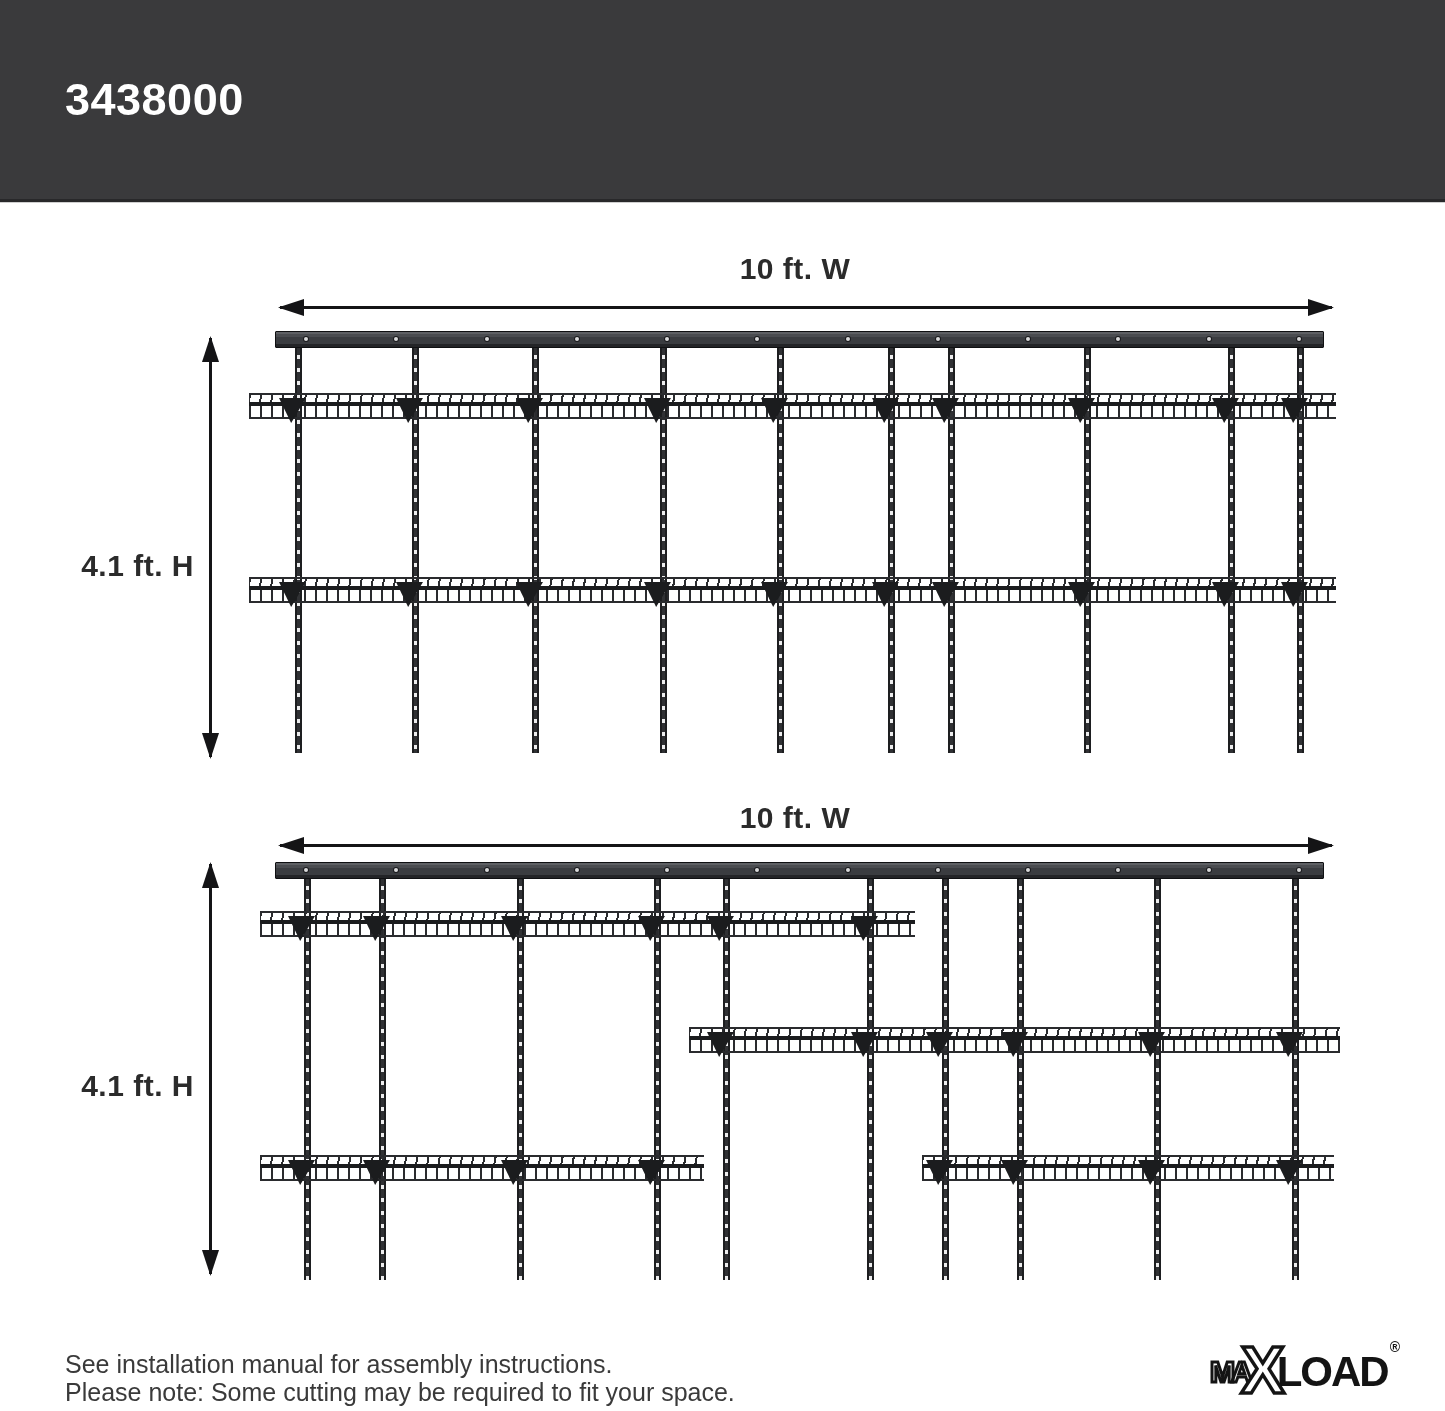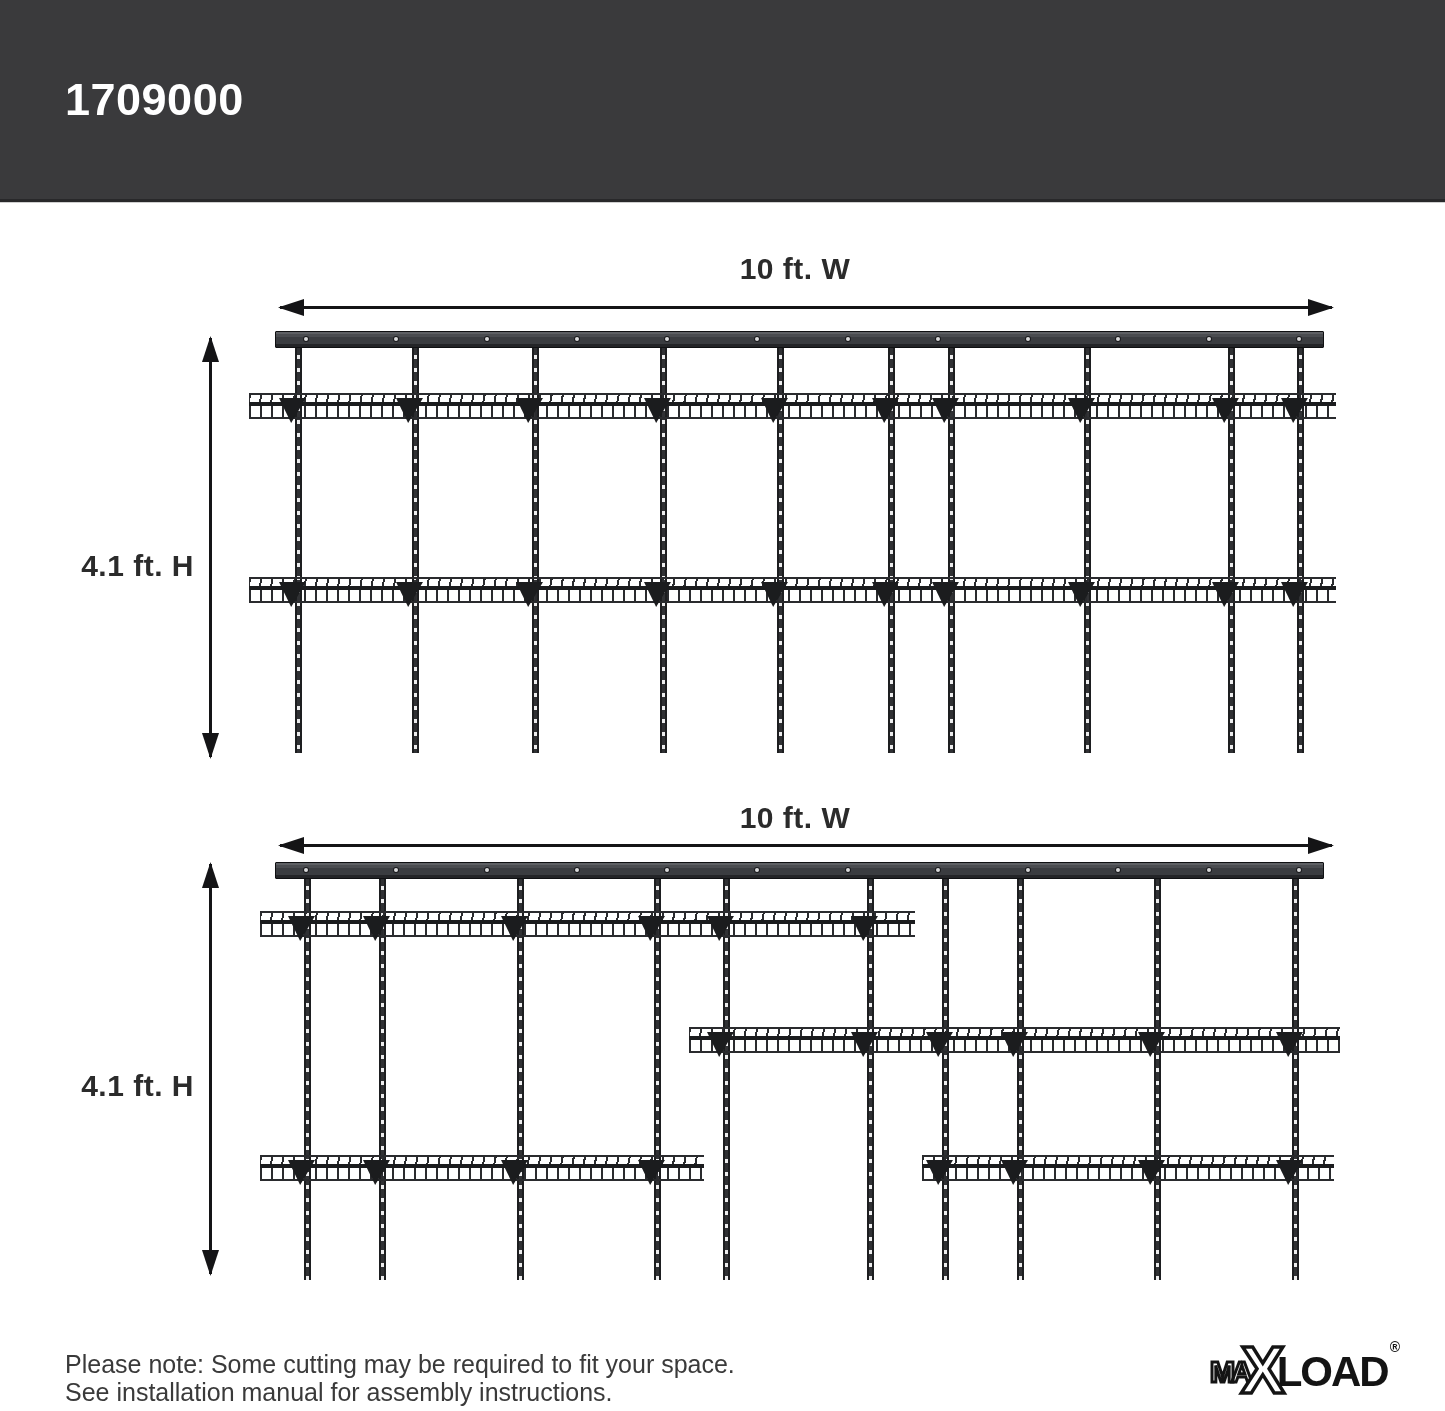--- a/index.html
+++ b/index.html
@@ -70,21 +70,21 @@
              -webkit-text-stroke:3.5px #141414; }
   .lg.load { font-size:42px; letter-spacing:-2px; }
   .lg.reg  { align-self:flex-start; font-size:14px; margin:4px 0 0 2px; font-weight:700; }
 </style>
 </head>
 <body>
 
 <div class="canvas">
 
   <header class="topbar">
-    <div class="sku">1709000</div>
+    <div class="sku">3438000</div>
   </header>
 
   <div class="diagram-layer" id="diagram-layer">
       <div class="diagram">
         <div class="dim-label" style="left: 763px; top: 252px; transform: translateX(-50%);">10 ft. W</div>
         <div class="harrow" style="left: 248px; top: 306px; width: 1052px;">
           <div class="ah-left"></div>
           <div class="ah-right"></div>
         </div>
         <div class="varrow" style="left: 177px; top: 338px; height: 419px;">
@@ -220,22 +220,22 @@
         </div>
         <div class="bracket" style="left: 894px; top: 1160px;"></div>
         <div class="bracket" style="left: 969px; top: 1160px;"></div>
         <div class="bracket" style="left: 1106px; top: 1160px;"></div>
         <div class="bracket" style="left: 1244px; top: 1160px;"></div>
       </div>
     </div>
 
   <footer>
     <div class="note">
+      <div>See installation manual for assembly instructions.</div>
       <div>Please note: Some cutting may be required to fit your space.</div>
-      <div>See installation manual for assembly instructions.</div>
     </div>
     <div class="logo">
       <span class="lg outline ma">MA</span>
       <span class="lg outline x">X</span>
       <span class="lg load">LOAD</span>
       <span class="lg reg">®</span>
     </div>
   </footer>
 
 </div>

